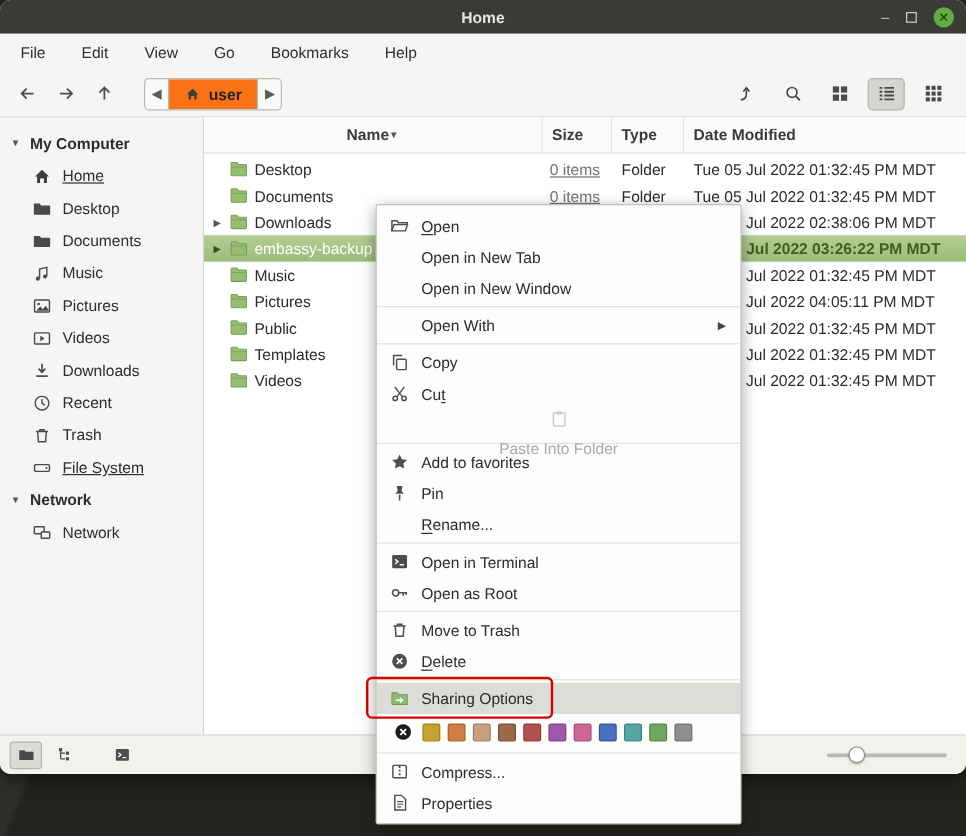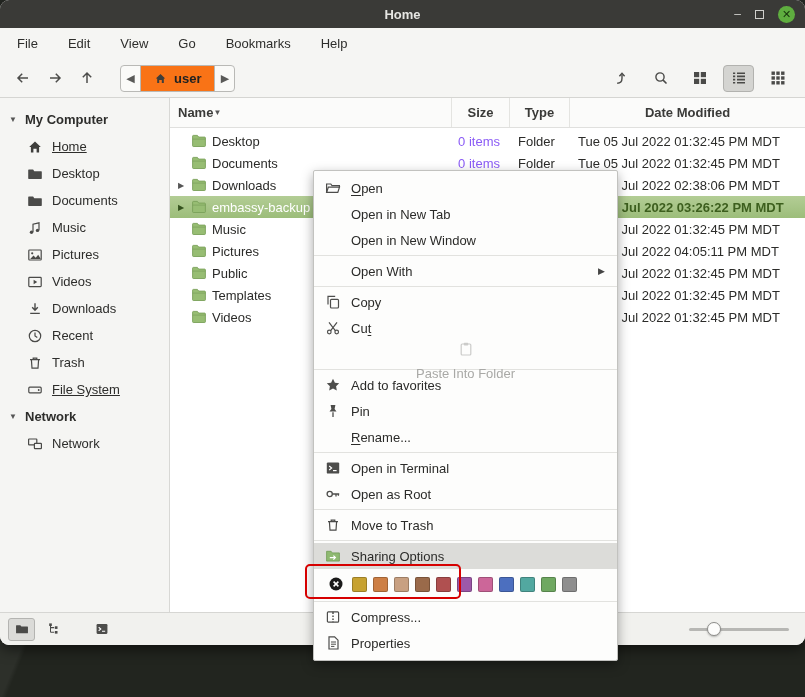--- a/index.html
+++ b/index.html
@@ -49,32 +49,32 @@
   .side-sec { display:flex; align-items:center; gap:7px; padding:5px 8px; font-weight:bold; height:27px; }
   .side-item { display:flex; align-items:center; gap:9px; padding:0 8px 0 27px; height:27px; }
   .side-label.ul { text-decoration:underline; }
   .expander { color:#555; font-size:8px; width:10px; display:inline-flex; justify-content:center; }
   .expander.hidden { visibility:hidden; }
   .icon { display:inline-flex; align-items:center; justify-content:center; }
   
   .main { flex:1; background:#fff; display:flex; flex-direction:column; min-width:0; }
   .list-header { height:30px; display:flex; background:#fbfbfa; border-bottom:1px solid #e0e0de;
     font-size:13px; font-weight:bold; color:#3a3a38; flex:0 0 auto; }
-  .hcell { display:flex; align-items:center; padding:0 8px; border-right:1px solid #e4e4e1;justify-content:center; }
+  .hcell { display:flex; align-items:center; padding:0 8px; border-right:1px solid #e4e4e1; }
   .col-name { width:282px; flex:0 0 auto; }
   .col-size { width:58px; flex:0 0 auto; }
   .col-type { width:60px; flex:0 0 auto; }
   .col-date { flex:1; border-right:none; }
-  .hcell.col-name { justify-content:flex-start; }
+  .hcell.col-name { justify-content:center; }
   .sort { font-size:8px; color:#555; }
   .rows { padding-top:2px; }
   .frow { height:22px; display:flex; align-items:center; font-size:13px; color:#2b2b29; }
   .cell { display:flex; align-items:center; height:100%; }
   .cell.col-name { gap:5px; padding:0 4px 0 6px; }
-  .cell.col-size { justify-content:flex-end; padding-right:10px; color:#8b5cf6; }
+  .cell.col-size { justify-content:flex-end; padding-right:10px; color:#737373;text-decoration:underline; }
   .cell.col-type { padding-left:8px;text-align:center; }
   .cell.col-date { padding-left:8px; }
   .frow.sel { background:linear-gradient(#b3cd95,#9cbd7a); }
   .frow.sel .fname { color:#fff; }
   .frow.sel .cell.col-date { color:#3d5f1e; font-weight:bold; }
   .frow.sel .expander { color:#33511d; }
   
   .statusbar { height:33px; background:#f1f1ee; border-top:1px solid #d6d6d3;
     display:flex; align-items:center; padding:0 8px; gap:5px; flex:0 0 auto; }
   .sbtn { width:27px; height:23px; display:flex; align-items:center; justify-content:center;
@@ -617,20 +617,29 @@
       </div>
       <div class="menu-sep"></div>
       <div class="cmenu-item">
         <span class="mi-icon">
           <svg width="16" height="16" viewBox="0 0 16 16">
             <path d="M3 4.6h10M6.2 4.6V3.2h3.6v1.4M4.4 4.6l.6 8.6h6l.6-8.6" fill="none" stroke="#4a4a48" stroke-width="1.2"></path>
           </svg>
         </span>
         <span class="mi-label">Move to Trash</span>
       </div>
+      <div class="cmenu-item">
+        <span class="mi-icon">
+          <svg width="16" height="16" viewBox="0 0 16 16">
+            <circle cx="8" cy="8" r="6.2" fill="#4d4d4b"></circle>
+            <path d="M5.7 5.7l4.6 4.6M10.3 5.7l-4.6 4.6" stroke="#fff" stroke-width="1.4"></path>
+          </svg>
+        </span>
+        <span class="mi-label"><u>D</u>elete</span>
+      </div>
       <div class="menu-sep"></div>
       <div class="cmenu-item hl">
         <span class="mi-icon">
           <svg width="16" height="16" viewBox="0 0 16 16">
             <path d="M1.6 3.3h4.5l1.2 1.6h7.1v8.2H1.6z" fill="#8fb971" stroke="#6f9a53" stroke-width="0.8"></path>
             <path d="M4.8 9.6h5.2M8.4 7.6l2 2-2 2" stroke="#fff" stroke-width="1.2" fill="none"></path>
           </svg>
         </span>
         <span class="mi-label">Sharing Options</span>
       </div>

